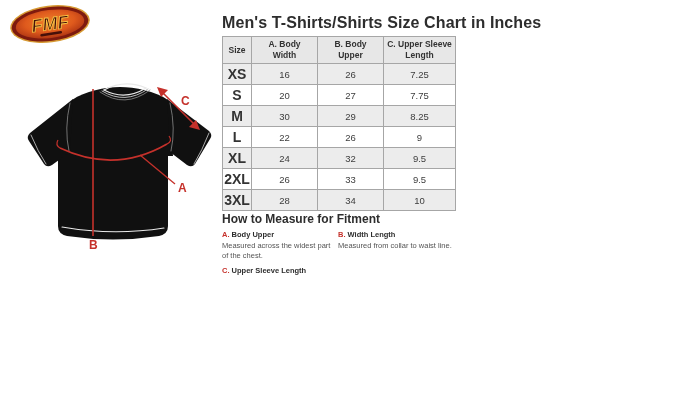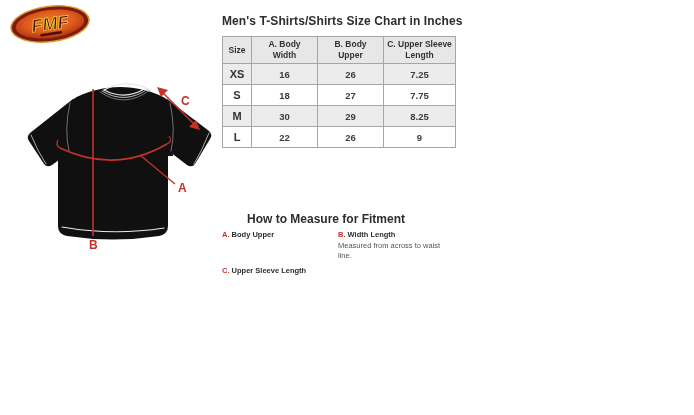--- a/index.html
+++ b/index.html
@@ -5,39 +5,39 @@
   html,body { margin:0; padding:0; background:#ffffff; }
   .canvas {
     position:relative; width:694px; height:415px; background:#ffffff;
     font-family:"Liberation Sans", sans-serif; overflow:hidden;
   }
   .logo { position:absolute; left:8px; top:3px; width:84px; height:44px; }
   .shirt { position:absolute; left:25px; top:76px; width:190px; height:178px; }
 
   .chart-title {
     position:absolute; left:222px; top:14px;
-    font-size:12px; font-weight:bold; color:#2d2d2d; letter-spacing:.1px;
+    font-size:16px; font-weight:bold; color:#2d2d2d; letter-spacing:.1px;
   }
   table.size-chart {
     position:absolute; left:222px; top:36px; width:233px;
     border-collapse:collapse; table-layout:fixed;
     font-size:9.5px; color:#3d3d3d; text-align:center;padding-left:48px;
   }
   table.size-chart th, table.size-chart td { border:1px solid #a6a6a6; padding:0; }
   table.size-chart th {
     height:26px; font-size:8.5px; font-weight:bold; color:#333;
     background:#e7e7e7; white-space:pre-line; line-height:1.25; vertical-align:middle;
   }
-  table.size-chart td { height:20px; vertical-align:middle; background:#ffffff;font-weight:bold; }
+  table.size-chart td { height:20px; vertical-align:middle; background:#ffffff; }
   table.size-chart tbody tr:nth-child(odd) td { background:#ececec; }
-  table.size-chart td.size-col { font-weight:bold; font-size:11px; color:#333; }
+  table.size-chart td.size-col { font-weight:bold; font-size:14px; color:#333; }
 
   .measure-title {
     position:absolute; left:222px; top:212px;
-    font-size:12px; font-weight:bold; color:#2d2d2d;margin-left:25px;
+    font-size:12px; font-weight:bold; color:#2d2d2d;
   }
   .measure-item { position:absolute; width:114px; font-size:7.5px; color:#555; line-height:1.35; }
   .measure-item .hdr { font-weight:bold; color:#2d2d2d; margin-bottom:1px; }
   .measure-item .key { color:#c5312b; }
   #mi-a { left:222px; top:230px; }
   #mi-b { left:338px; top:230px; }
   #mi-c { left:222px; top:266px; }
 </style>
 </head>
 <body>
@@ -130,54 +130,73 @@
     </thead>
     <tbody>
       <tr>
         <td class="size-col">XS</td>
         <td>16</td>
         <td>26</td>
         <td>7.25</td>
       </tr>
       <tr>
         <td class="size-col">S</td>
-        <td>18</td>
+        <td>20</td>
         <td>27</td>
         <td>7.75</td>
       </tr>
       <tr>
         <td class="size-col">M</td>
         <td>30</td>
         <td>29</td>
         <td>8.25</td>
       </tr>
       <tr>
         <td class="size-col">L</td>
         <td>22</td>
         <td>26</td>
         <td>9</td>
+      </tr>
+      <tr>
+        <td class="size-col">XL</td>
+        <td>24</td>
+        <td>32</td>
+        <td>9.5</td>
+      </tr>
+      <tr>
+        <td class="size-col">2XL</td>
+        <td>26</td>
+        <td>33</td>
+        <td>9.5</td>
+      </tr>
+      <tr>
+        <td class="size-col">3XL</td>
+        <td>28</td>
+        <td>34</td>
+        <td>10</td>
       </tr>
     </tbody>
   </table>
 
   <div class="measure-title">How to Measure for Fitment</div>
 
   <div class="measure-item" id="mi-a">
     <div class="hdr">
       <span class="key">A.</span>
       <span>Body Upper</span>
     </div>
+    <div>Measured across the widest part of the chest.</div>
   </div>
 
   <div class="measure-item" id="mi-b">
     <div class="hdr">
       <span class="key">B.</span>
       <span>Width Length</span>
     </div>
-    <div>Measured from across to waist line.</div>
+    <div>Measured from collar to waist line.</div>
   </div>
 
   <div class="measure-item" id="mi-c">
     <div class="hdr">
       <span class="key">C.</span>
       <span>Upper Sleeve Length</span>
     </div>
   </div>
 
 </div>

